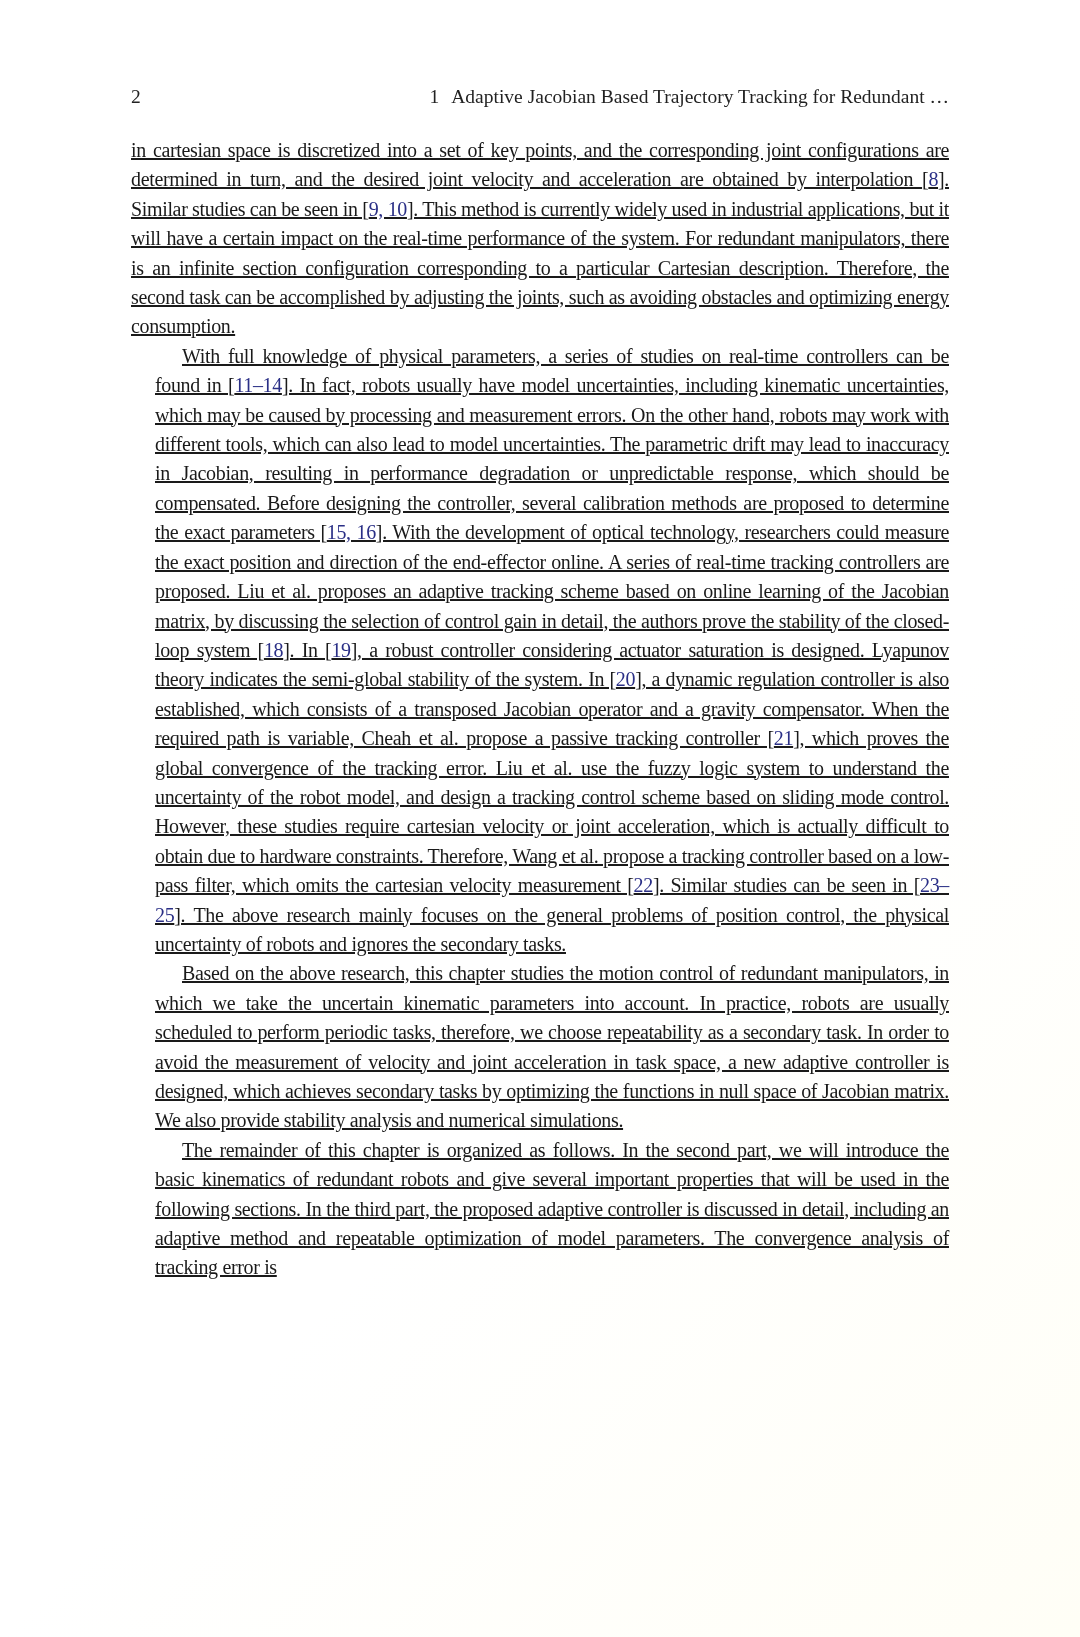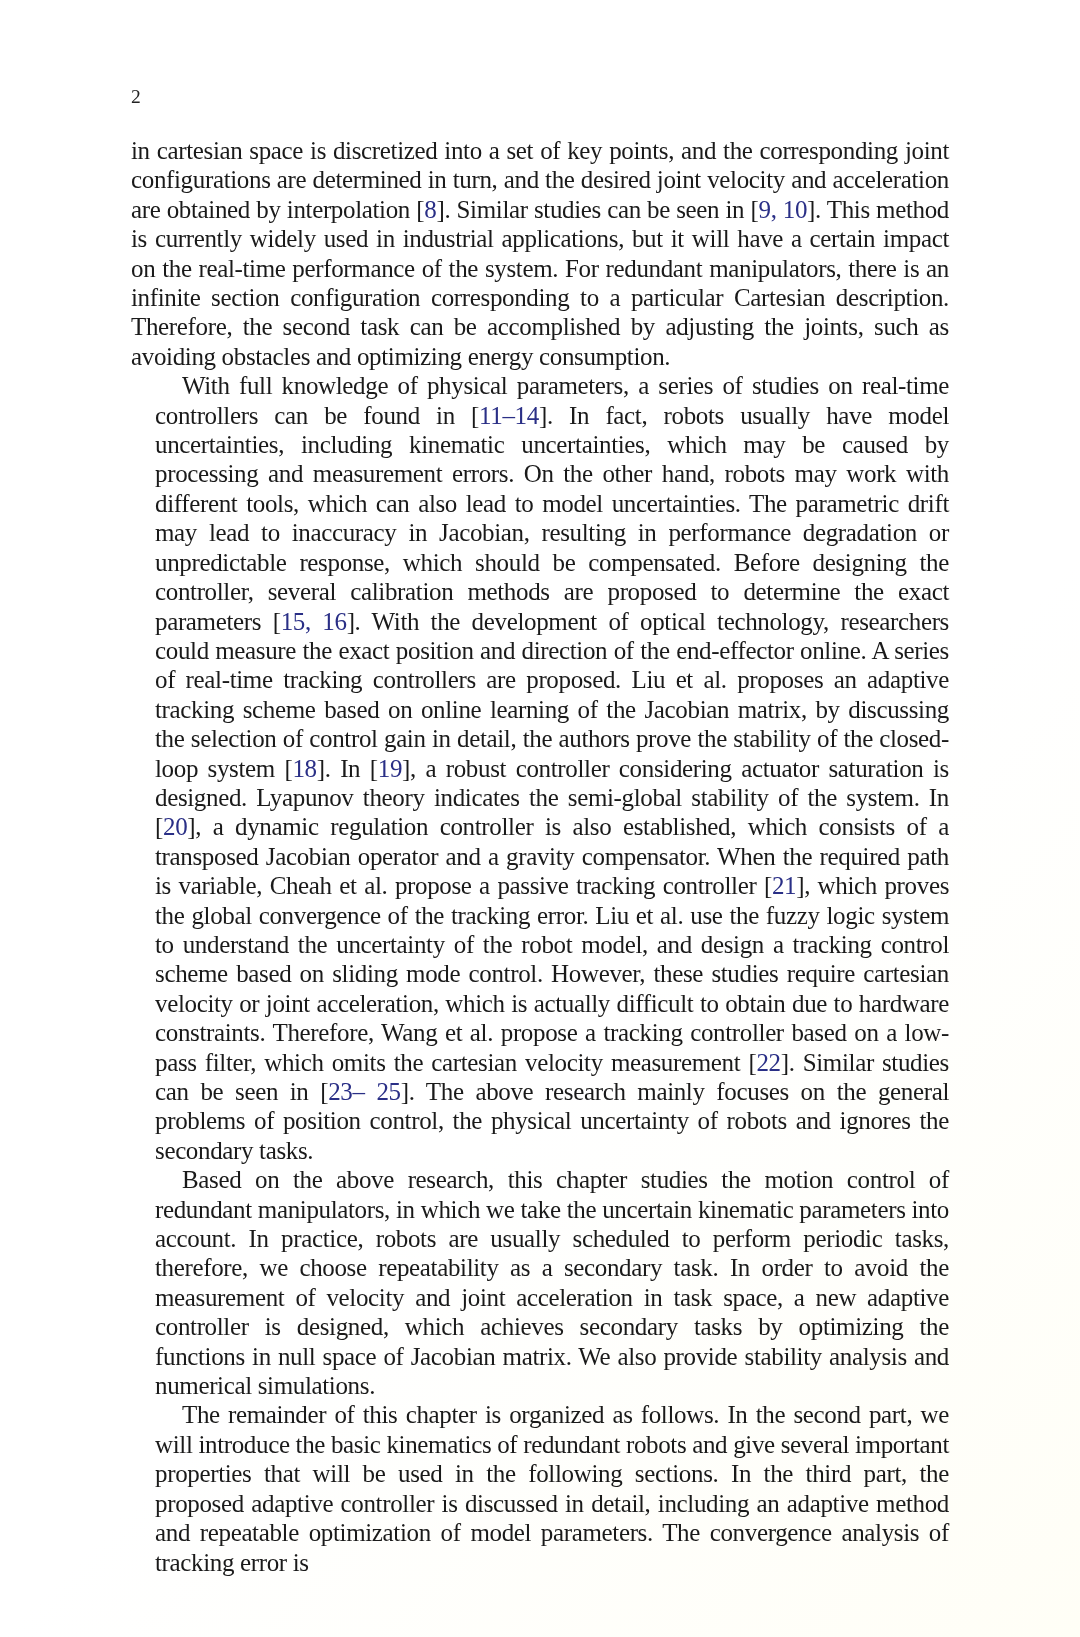--- a/index.html
+++ b/index.html
@@ -44,43 +44,45 @@
       white-space: nowrap;
     }
     .running-head .chapter-title .chap-no {
       margin-right: 12px;
     }
     .body-text {
       position: absolute;
       top: 136px;
       left: 131px;
       width: 818px;
-      font-size: 25px;
+      font-size: 20px;
       line-height: 29.4px;
       text-align: justify;
       hyphens: manual;
       letter-spacing: -0.35px;
+      text-decoration: underline;
     }
     .body-text p {
       margin: 0;
     }
     .body-text p.indent {
       text-indent: 27px;
       margin-left: 24px;
     }
     .cite {
       color: #2a2f86;
     }
   </style>
 </head>
 <body>
 
 <div class="page">
   <div class="running-head">
     <span class="page-num">2</span>
+    <span class="chapter-title"><span class="chap-no">1</span><span>Adaptive Jacobian Based Trajectory Tracking for Redundant …</span></span>
   </div>
 
   <div class="body-text" id="body-text">
     <p><span>in cartesian space is discretized into a set of key points, and the corresponding joint configurations are determined in turn, and the desired joint velocity and acceleration are obtained by interpolation </span><span>[</span><span class="cite" style="color: rgb(42, 47, 134);">8</span><span>]. Similar studies can be seen in [</span><span class="cite" style="color: rgb(42, 47, 134);">9, 10</span><span>]. This method is currently widely used in industrial applications, but it will have a certain impact on the real-time performance of the system. For redundant manipulators, there is an infinite section configuration corresponding to a particular Cartesian description. Therefore, the second task can be accomplished by adjusting the joints, such as avoiding obstacles and optimizing energy consumption.</span></p>
     <p class="indent"><span>With full knowledge of physical parameters, a series of studies on real-time con­trollers can be found in [</span><span class="cite" style="color: rgb(42, 47, 134);">11–14</span><span>]. In fact, robots usually have model uncertainties, including kinematic uncertainties, which may be caused by processing and mea­surement errors. On the other hand, robots may work with different tools, which can also lead to model uncertainties. The parametric drift may lead to inaccuracy in Jacobian, resulting in performance degradation or unpredictable response, which should be compensated. Before designing the controller, several calibration methods are proposed to determine the exact parameters [</span><span class="cite" style="color: rgb(42, 47, 134);">15, 16</span><span>]. With the development of optical technology, researchers could measure the exact position and direction of the end-effector online. A series of real-time tracking controllers are proposed. Liu et al. proposes an adaptive tracking scheme based on online learning of the Jacobian matrix, by discussing the selection of control gain in detail, the authors prove the stability of the closed-loop system [</span><span class="cite" style="color: rgb(42, 47, 134);">18</span><span>]. In [</span><span class="cite" style="color: rgb(42, 47, 134);">19</span><span>], a robust controller considering actu­ator saturation is designed. Lyapunov theory indicates the semi-global stability of the system. In [</span><span class="cite" style="color: rgb(42, 47, 134);">20</span><span>], a dynamic regulation controller is also established, which consists of a transposed Jacobian operator and a gravity compensator. When the required path is variable, Cheah et al. propose a passive tracking controller [</span><span class="cite" style="color: rgb(42, 47, 134);">21</span><span>], which proves the global convergence of the tracking error. Liu et al. use the fuzzy logic system to understand the uncertainty of the robot model, and design a tracking control scheme based on sliding mode control. However, these studies require cartesian velocity or joint acceleration, which is actually difficult to obtain due to hardware constraints. Therefore, Wang et al. propose a tracking controller based on a low-pass filter, which omits the cartesian velocity measurement [</span><span class="cite" style="color: rgb(42, 47, 134);">22</span><span>]. Similar studies can be seen in [</span><span class="cite" style="color: rgb(42, 47, 134);">23– 25</span><span>]. The above research mainly focuses on the general problems of position control, the physical uncertainty of robots and ignores the secondary tasks.</span></p>
     <p class="indent"><span>Based on the above research, this chapter studies the motion control of redundant manipulators, in which we take the uncertain kinematic parameters into account. In practice, robots are usually scheduled to perform periodic tasks, therefore, we choose repeatability as a secondary task. In order to avoid the measurement of velocity and joint acceleration in task space, a new adaptive controller is designed, which achieves secondary tasks by optimizing the functions in null space of Jacobian matrix. We also provide stability analysis and numerical simulations.</span></p>
     <p class="indent"><span>The remainder of this chapter is organized as follows. In the second part, we will introduce the basic kinematics of redundant robots and give several important properties that will be used in the following sections. In the third part, the proposed adaptive controller is discussed in detail, including an adaptive method and repeatable optimization of model parameters. The convergence analysis of tracking error is</span></p>
   </div>
 </div>
 

